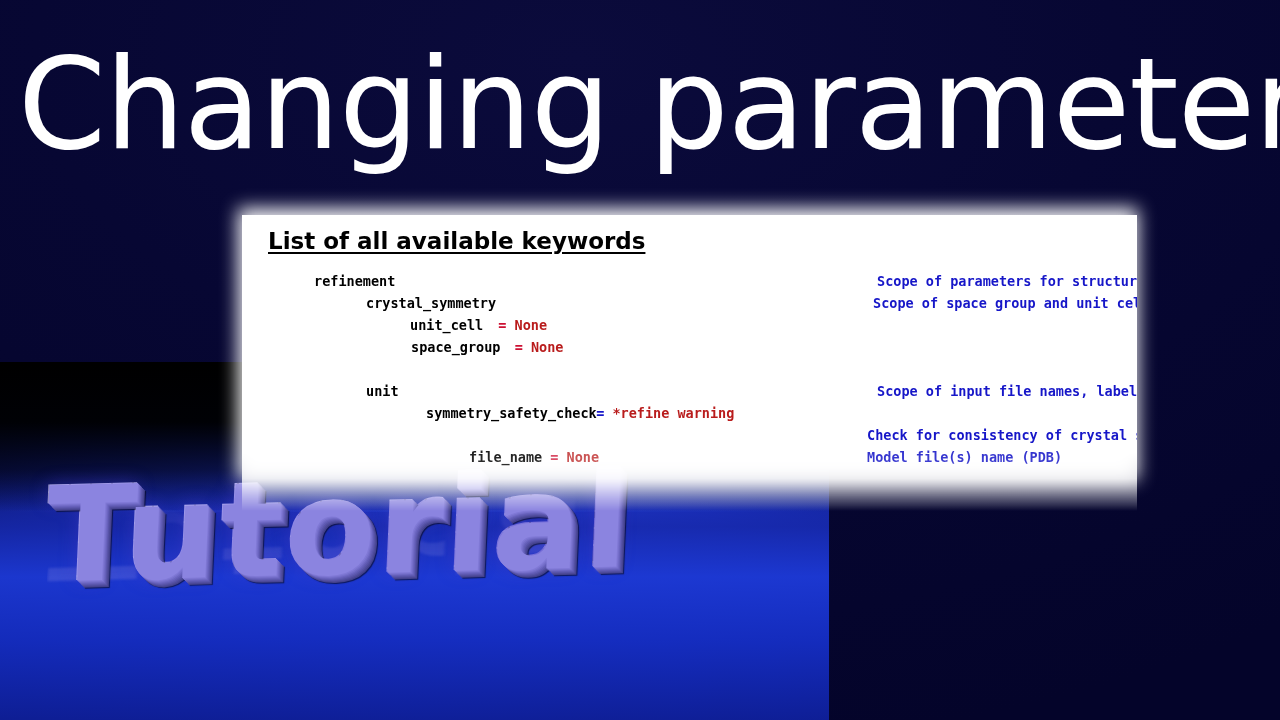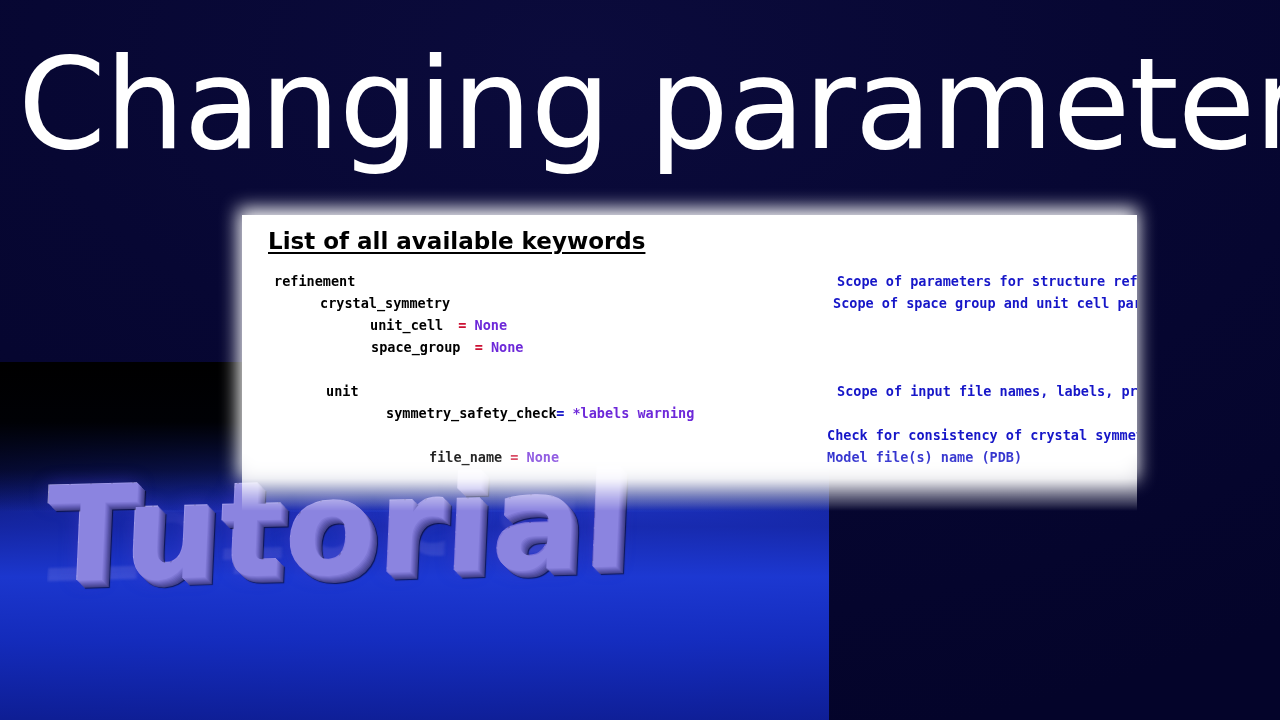--- a/index.html
+++ b/index.html
@@ -175,30 +175,31 @@
     left: 0;
     top: 58px;
     width: 100%;
     font-family: "DejaVu Sans Mono", monospace;
     font-size: 13.5px;
   }
   .kw-line {
     position: relative;
     height: 22px;
     white-space: nowrap;
+    margin-left: 40px;
   }
   .kw-param {
     position: absolute;
     top: 0;
     color: #000000;
     font-weight: 700;
   }
   .kw-eq-red { color: #cc1133; }
   .kw-eq-blue { color: #1616c8; }
-  .kw-val-red { color: #6d28d9; }
+  .kw-val-red { color: #b91c1c; }
   .kw-desc-blue {
     position: absolute;
     top: 0;
     color: #1616c8;
     font-weight: 700;
   }
 
   
   .kw-line.faded .kw-param,
   .kw-line.faded .kw-val-red,
@@ -230,39 +231,39 @@
     <div class="keyword-panel">
 
       <div class="panel-heading">List of all available keywords</div>
 
       <div class="kw-lines" id="kw-lines">
           <div class="kw-line">
             <span class="kw-param" style="left: 32px;">refinement</span>
             <span class="kw-desc-blue" style="left: 595px;">Scope of parameters for structure refinement with phenix.refine</span>
           </div>
           <div class="kw-line">
-            <span class="kw-param" style="left: 78px;">crystal_symmetry</span>
+            <span class="kw-param" style="left: 84px;">crystal_symmetry</span>
             <span class="kw-desc-blue" style="left: 591px;">Scope of space group and unit cell parameters</span>
           </div>
           <div class="kw-line">
             <span class="kw-param" style="left: 128px;">unit_cell</span>
             <span class="kw-param" style="left: 216.35px;"><span class="kw-eq-red">=</span><span class="kw-val-red"> None</span></span>
           </div>
           <div class="kw-line">
             <span class="kw-param" style="left: 129px;">space_group</span>
             <span class="kw-param" style="left: 232.65px;"><span class="kw-eq-red">=</span><span class="kw-val-red"> None</span></span>
           </div>
           <div class="kw-line"></div>
           <div class="kw-line">
             <span class="kw-param" style="left: 84px;">unit</span>
             <span class="kw-desc-blue" style="left: 595px;">Scope of input file names, labels, processing directions</span>
           </div>
           <div class="kw-line">
             <span class="kw-param" style="left: 144px;">symmetry_safety_check</span>
-            <span class="kw-param" style="left: 314.15px;"><span class="kw-eq-blue">=</span><span class="kw-val-red"> *labels warning</span></span>
+            <span class="kw-param" style="left: 314.15px;"><span class="kw-eq-blue">=</span><span class="kw-val-red"> *refine warning</span></span>
           </div>
           <div class="kw-line">
             <span class="kw-desc-blue" style="left: 585px;">Check for consistency of crystal symmetry from model and data files</span>
           </div>
           <div class="kw-line faded">
             <span class="kw-param" style="left: 187px;">file_name</span>
             <span class="kw-param" style="left: 268.35px;"><span class="kw-eq-red">=</span><span class="kw-val-red"> None</span></span>
             <span class="kw-desc-blue" style="left: 585px;">Model file(s) name (PDB)</span>
           </div>
         </div>

